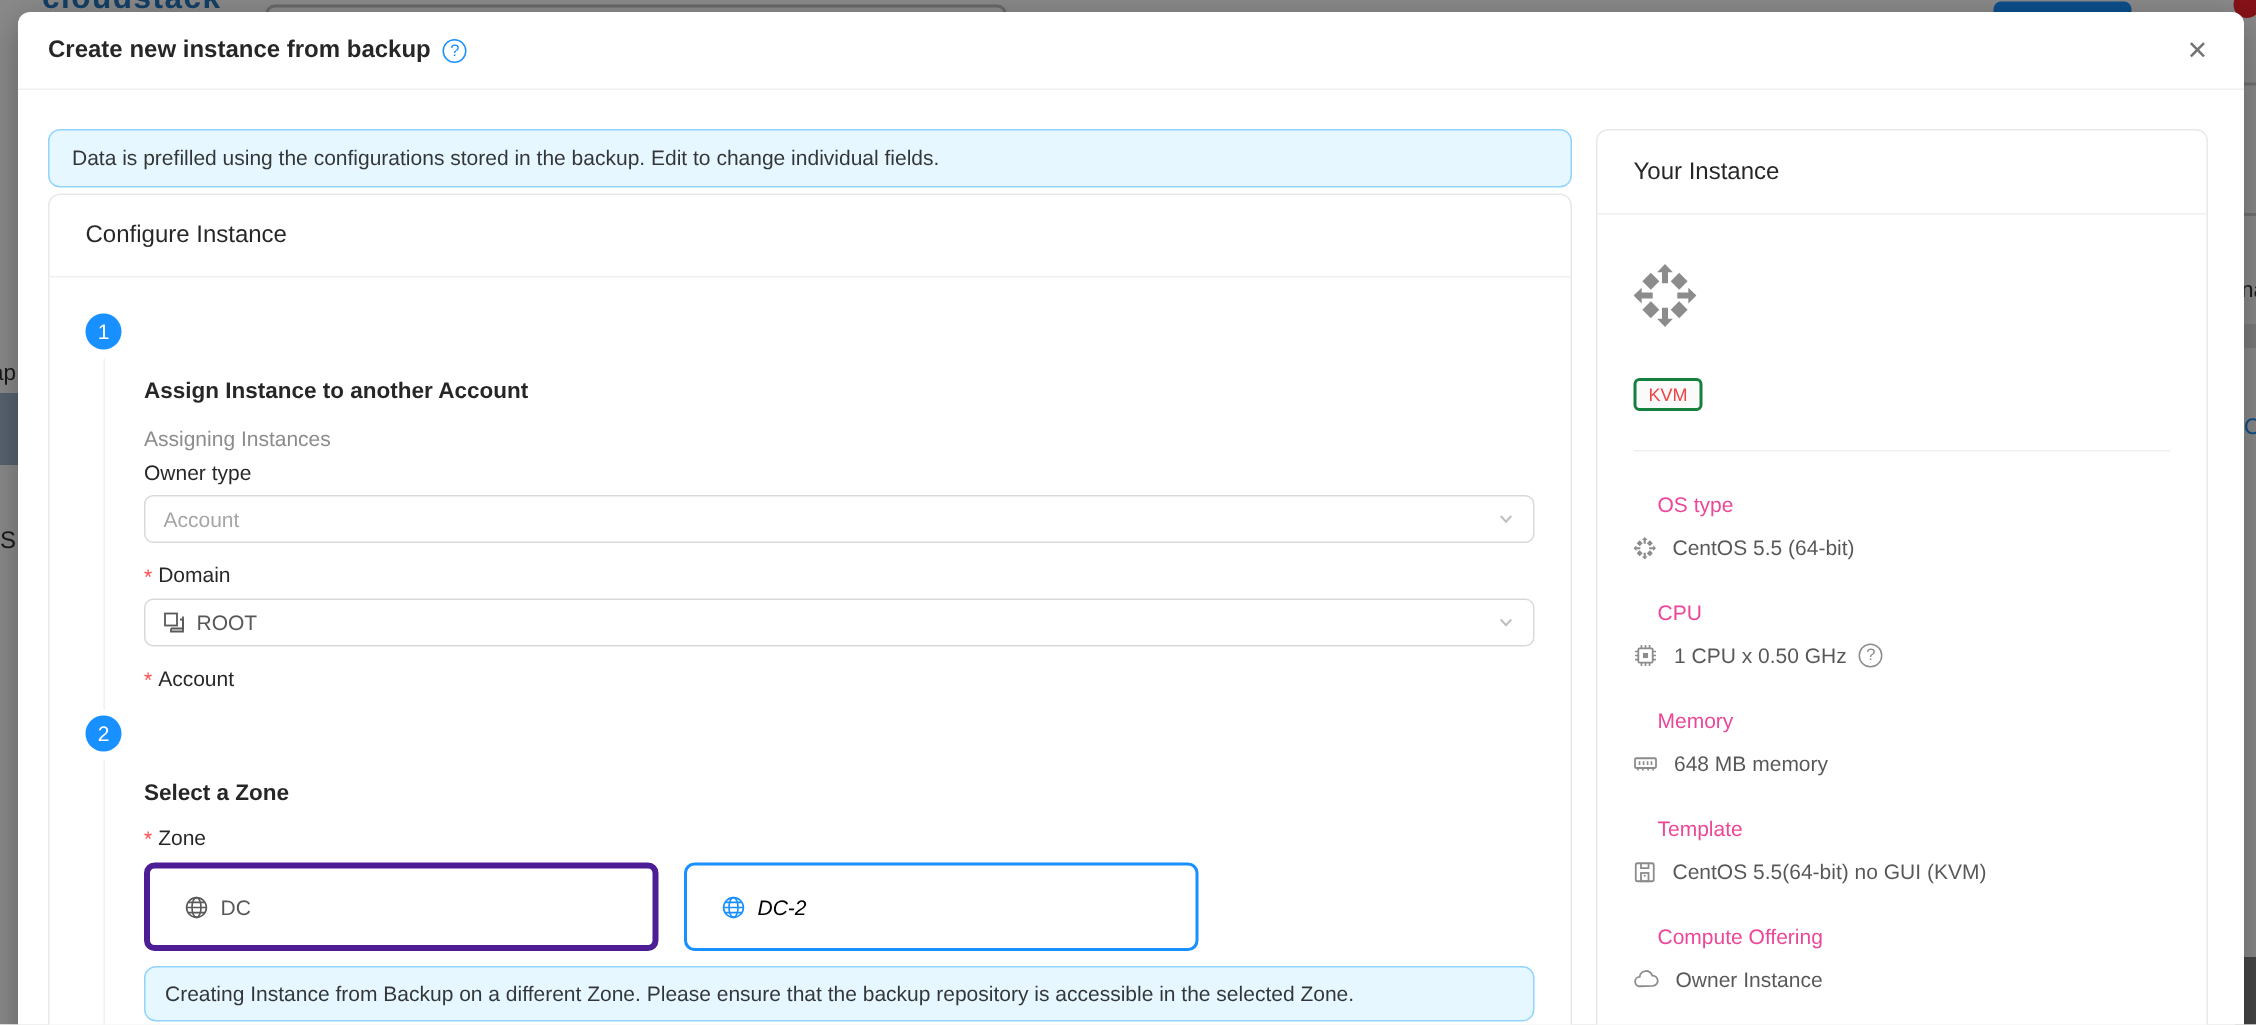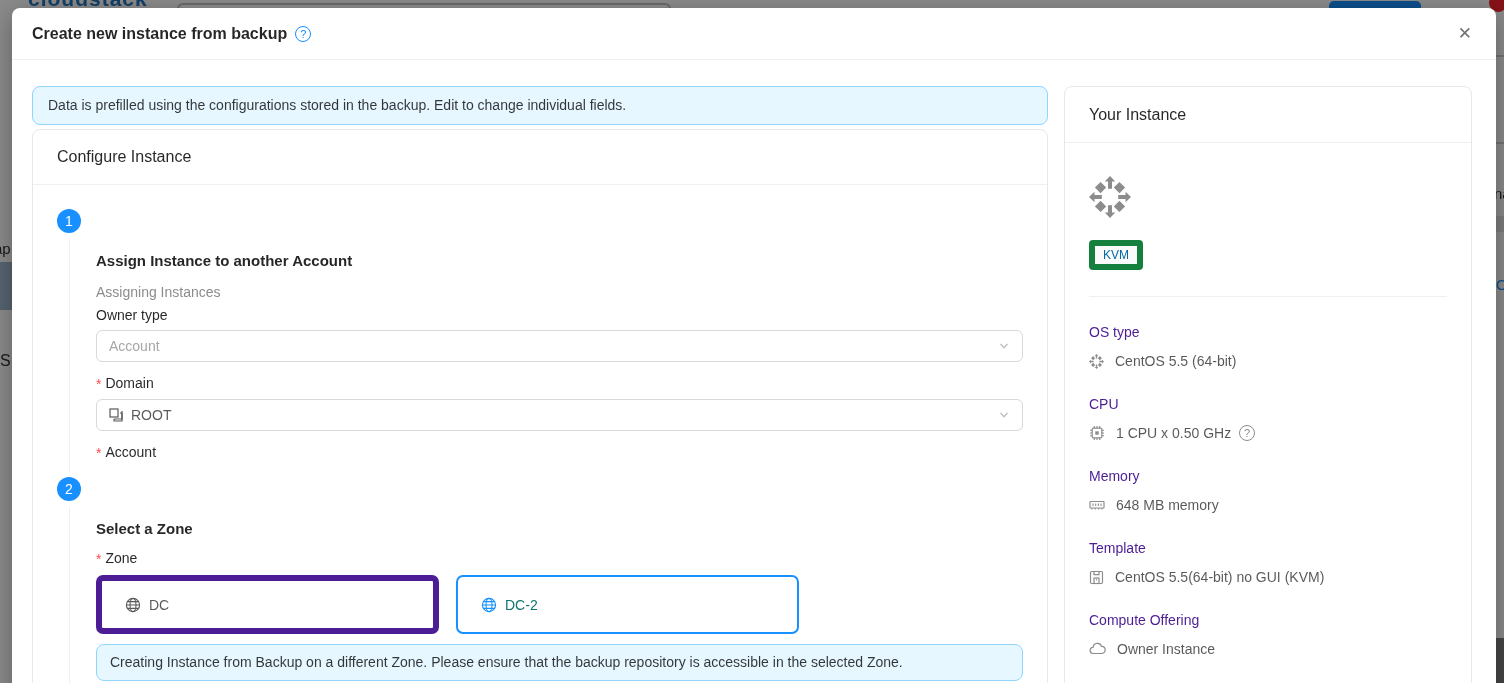--- a/index.html
+++ b/index.html
@@ -55,38 +55,38 @@
   .field-label { margin-top:7px; display:flex; align-items:center; }
   .field-label.spaced { margin-top:11px; }
   .req { color:#ff4d4f; margin-right:4px; font-size:14px; padding-top:3px; }
   .select { margin-top:7px; height:32px; width:100%; border:1px solid #d9d9d9; border-radius:6px; display:flex; align-items:center; padding:0 12px; background:#fff; cursor:pointer; }
   .select .val { color:rgba(0,0,0,0.66); }
   .select .val.placeholder { color:#a6a6a6; }
   .select .icon { display:inline-flex; margin-right:8px; color:#595959; }
   .select .chevron { margin-left:auto; display:inline-flex; }
 
   .zone-row { display:flex; gap:17px; margin-top:8px; }
-  .zone-card { width:343px; height:59px; border:6px solid #4c1d95; border-radius:7px; display:flex; align-items:center; padding-left:23px; cursor:pointer; background:#fff; }
+  .zone-card { width:343px; height:59px; border:4px solid #4c1d95; border-radius:7px; display:flex; align-items:center; padding-left:23px; cursor:pointer; background:#fff; }
   .zone-card .zlabel { margin-left:8px; color:rgba(0,0,0,0.66); }
   .zone-card.selected { border:2px solid #1890ff; }
-  .zone-card.selected .zlabel { color:#0f766e; }
+  .zone-card.selected .zlabel { color:#000000;font-style:italic; }
   .zone-alert { margin-top:10px; padding:7px 13px; }
   .step3-clip { height:6px; }
   .title-sliver { width:160px; height:4px; margin-top:2px; margin-left:15px;
      background:repeating-linear-gradient(90deg, rgba(40,44,50,0.85) 0 3px, transparent 3px 14px); }
 
   
   .side-card { height:640px; }
   .side-header { height:56px; display:flex; align-items:center; padding:0 24px; border-bottom:1px solid #f0f0f0; font-size:16px; }
   .side-body { padding:33px 24px 0 24px; }
   .os-logo { width:42px; height:42px; }
-  .hv-tag { display:inline-block; margin-top:22px; border:6px solid #15803d; background:#fafafa; border-radius:4px; padding:2px 8px; font-size:12px; color:#0369a1; }
+  .hv-tag { display:inline-block; margin-top:34px; border:2px solid #15803d; background:#fafafa; border-radius:4px; padding:2px 8px; font-size:12px; color:#ef4444; }
   .side-divider { border-top:1px solid #f0f0f0; margin-top:26px; }
   .detail { margin-top:27px; }
-  .detail-label { color:#4c1d95; }
+  .detail-label { color:#ec4899;margin-left:16px; }
   .detail-value { display:flex; align-items:center; margin-top:13px; color:rgba(0,0,0,0.66); }
   .detail-value .dicon { display:inline-flex; margin-right:11px; color:#8c8c8c; }
   svg { display:block; }
 </style>
 </head>
 <body>
 
 <div class="stage">
 
   <div class="backdrop">

